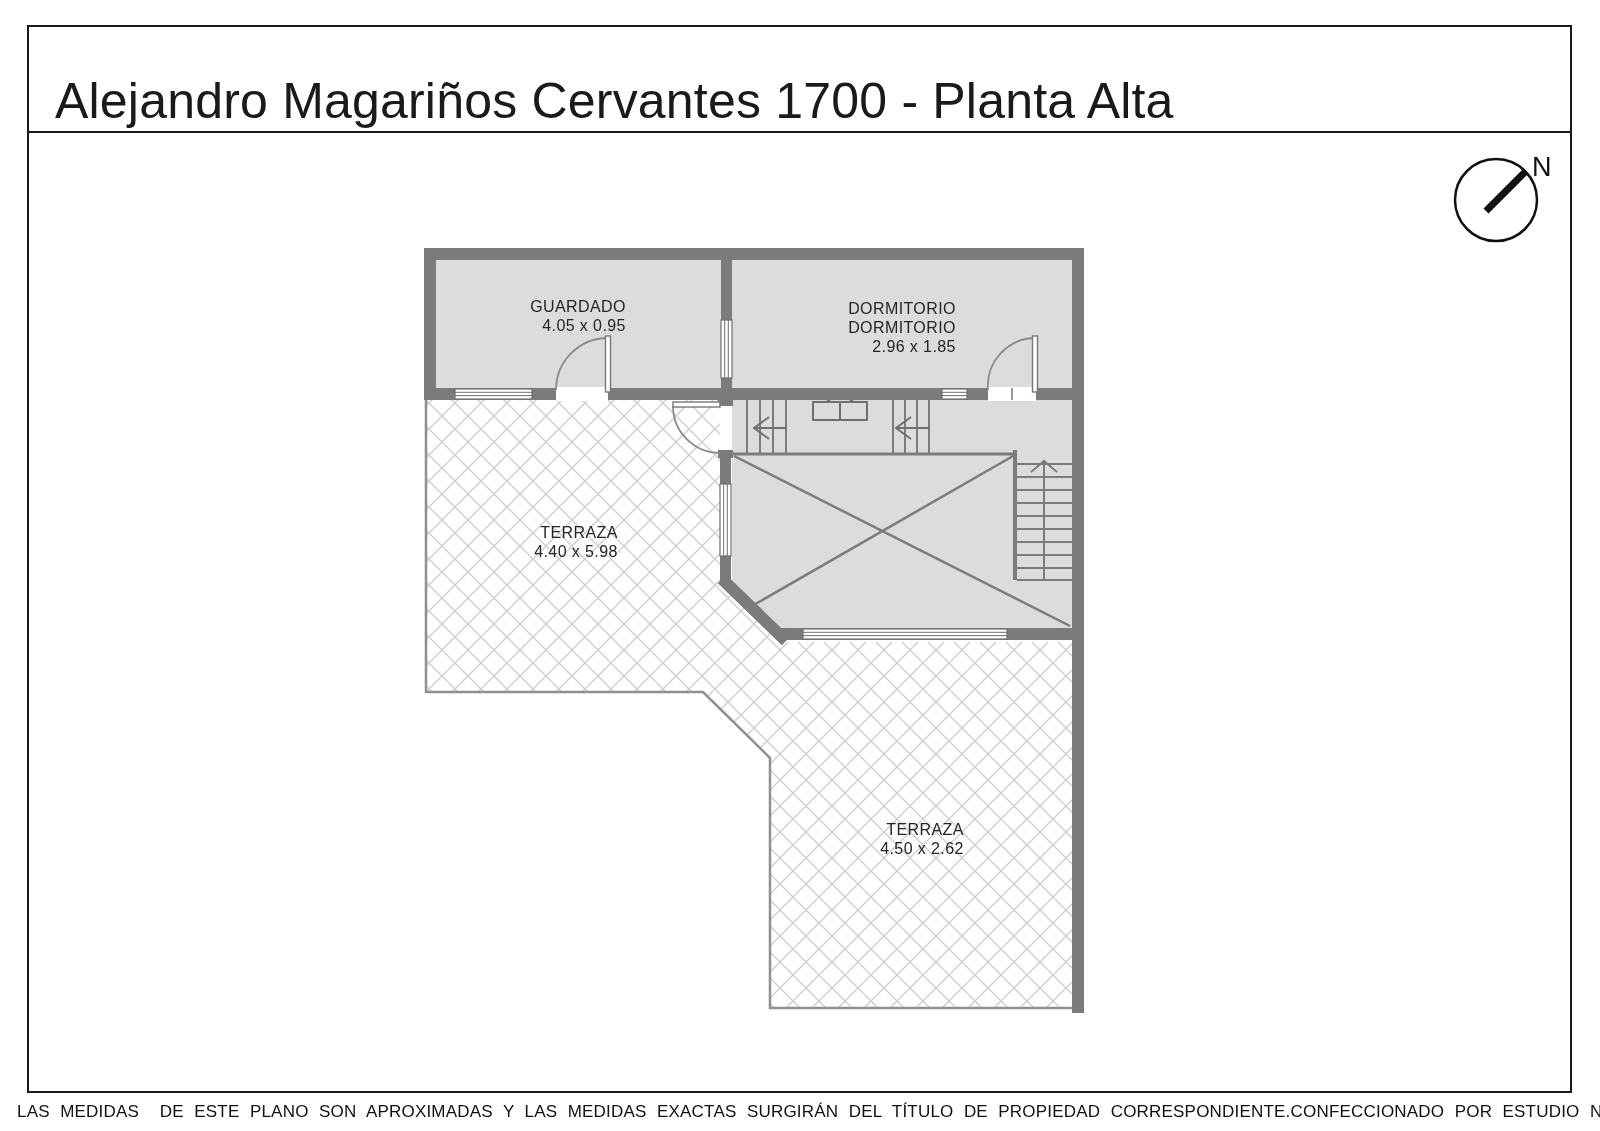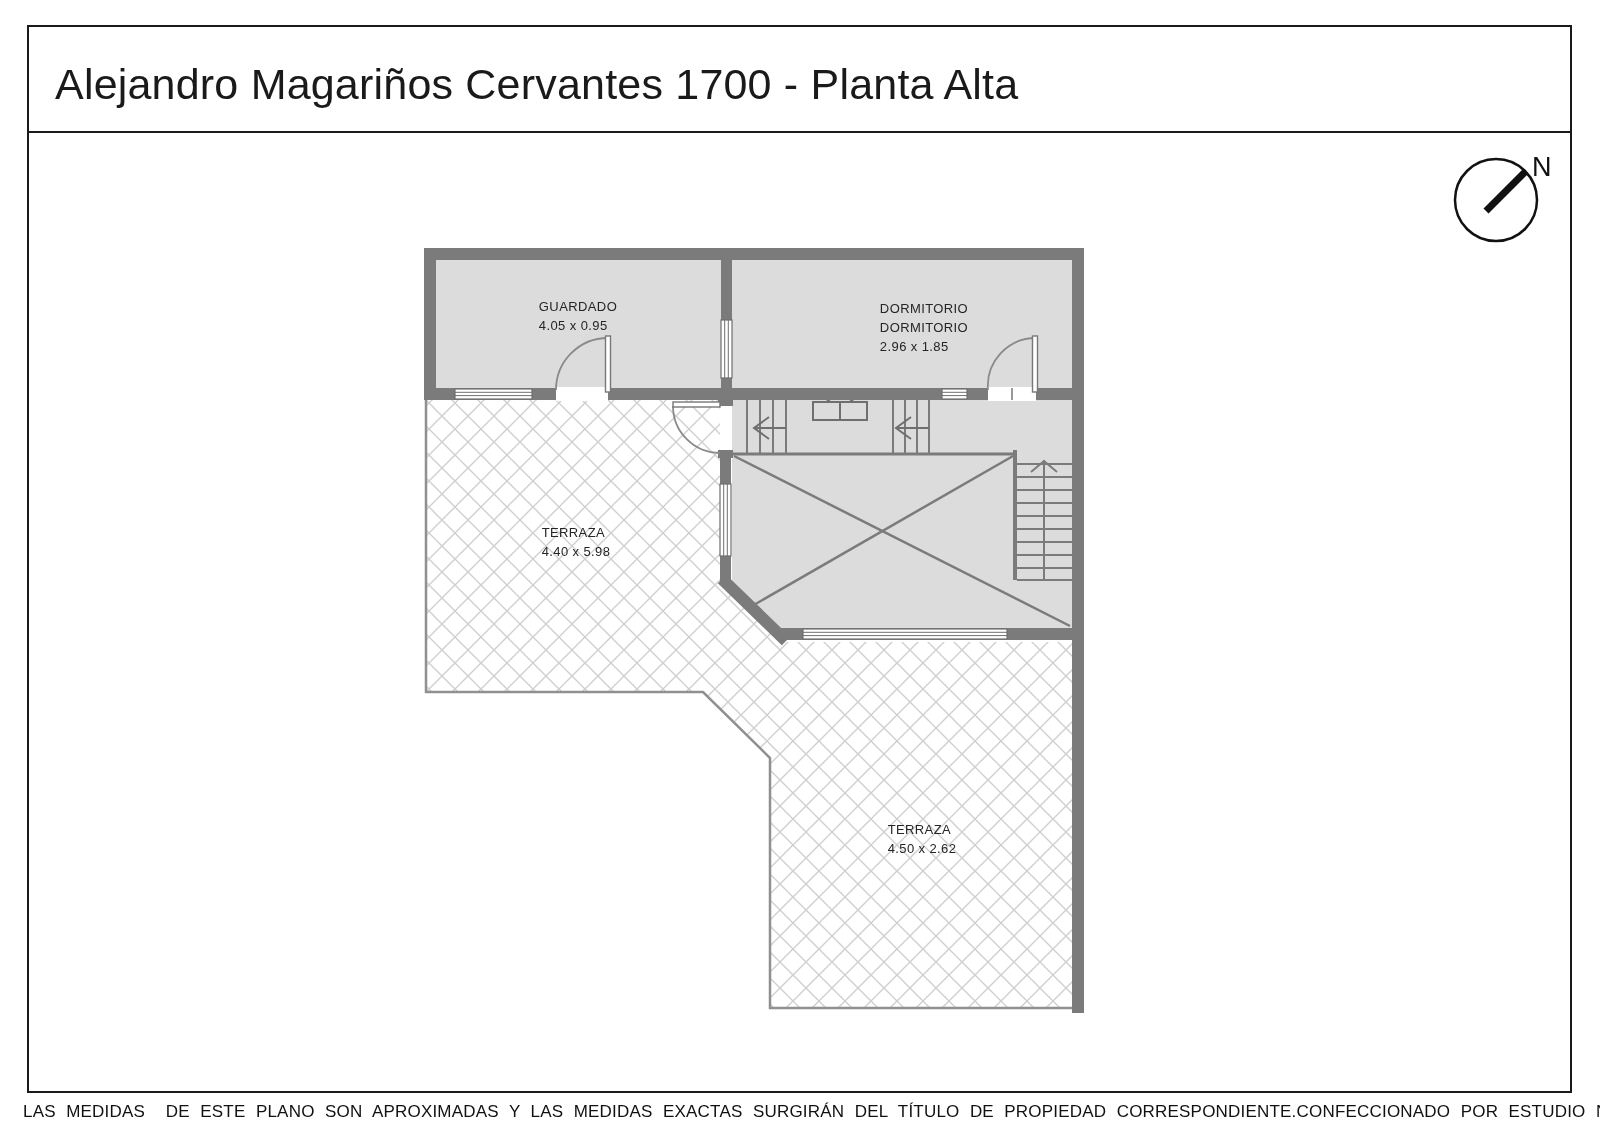--- a/index.html
+++ b/index.html
@@ -1,28 +1,28 @@
 <!DOCTYPE html>
 <html><head>
 <meta charset="utf-8">
 <style>
   html,body{margin:0;padding:0;background:#fff;}
   body{width:1600px;height:1131px;position:relative;overflow:hidden;
        font-family:"Liberation Sans", sans-serif;color:#1a1a1a;}
   .frame{position:absolute;left:27px;top:25px;width:1545px;height:1068px;
          box-sizing:border-box;border:2px solid #1a1a1a;}
   .title-sep{position:absolute;left:27px;top:131px;width:1545px;height:2px;background:#1a1a1a;}
-  .page-title{position:absolute;left:55px;top:60px;font-size:43px;font-weight:500;
+  .page-title{position:absolute;left:55px;top:72px;font-size:50px;font-weight:500;
               letter-spacing:.2px;white-space:nowrap;}
   .plan-svg{position:absolute;left:0;top:0;}
-  .room-label{position:absolute;transform:translateX(-50%);text-align:left;
-              font-size:13px;line-height:19px;color:#252525;letter-spacing:.4px;white-space:nowrap;}
+  .room-label{position:absolute;transform:translateX(-50%);text-align:right;
+              font-size:16px;line-height:19px;color:#252525;letter-spacing:.4px;white-space:nowrap;}
   .footer{position:absolute;left:0;top:1095px;width:1600px;height:34px;
           display:flex;justify-content:space-between;align-items:center;
-          box-sizing:border-box;padding:0 23px;font-size:17px;color:#111;
+          box-sizing:border-box;padding:0 17px;font-size:17px;color:#111;
           letter-spacing:.2px;word-spacing:5.5px;white-space:pre;}
 </style>
 </head>
 <body>
 
 <div class="frame"></div>
 <div class="title-sep"></div>
 <div class="page-title">Alejandro Magariños Cervantes 1700 - Planta Alta</div>
 
 <svg class="plan-svg" width="1600" height="1131" viewBox="0 0 1600 1131">
@@ -152,21 +152,21 @@
     <circle cx="1496" cy="200" r="41" fill="#fff" stroke="#111" stroke-width="2.5"></circle>
     <line x1="1486" y1="211" x2="1526" y2="171" stroke="#111" stroke-width="7"></line>
     <text x="1532" y="176" font-size="27" fill="#111" font-family="Liberation Sans, sans-serif">N</text>
   </g>
 </svg>
 
 <div class="room-label" style="left:578px;top:297px;">
   <div>GUARDADO</div>
   <div>4.05 x 0.95</div>
 </div>
-<div class="room-label" style="left:902px;top:299px;margin-left:22px;">
+<div class="room-label" style="left:902px;top:299px;">
   <div>DORMITORIO</div>
   <div>DORMITORIO</div>
   <div>2.96 x 1.85</div>
 </div>
 <div class="room-label" style="left:576px;top:523px;">
   <div>TERRAZA</div>
   <div>4.40 x 5.98</div>
 </div>
 <div class="room-label" style="left:922px;top:820px;">
   <div>TERRAZA</div>

